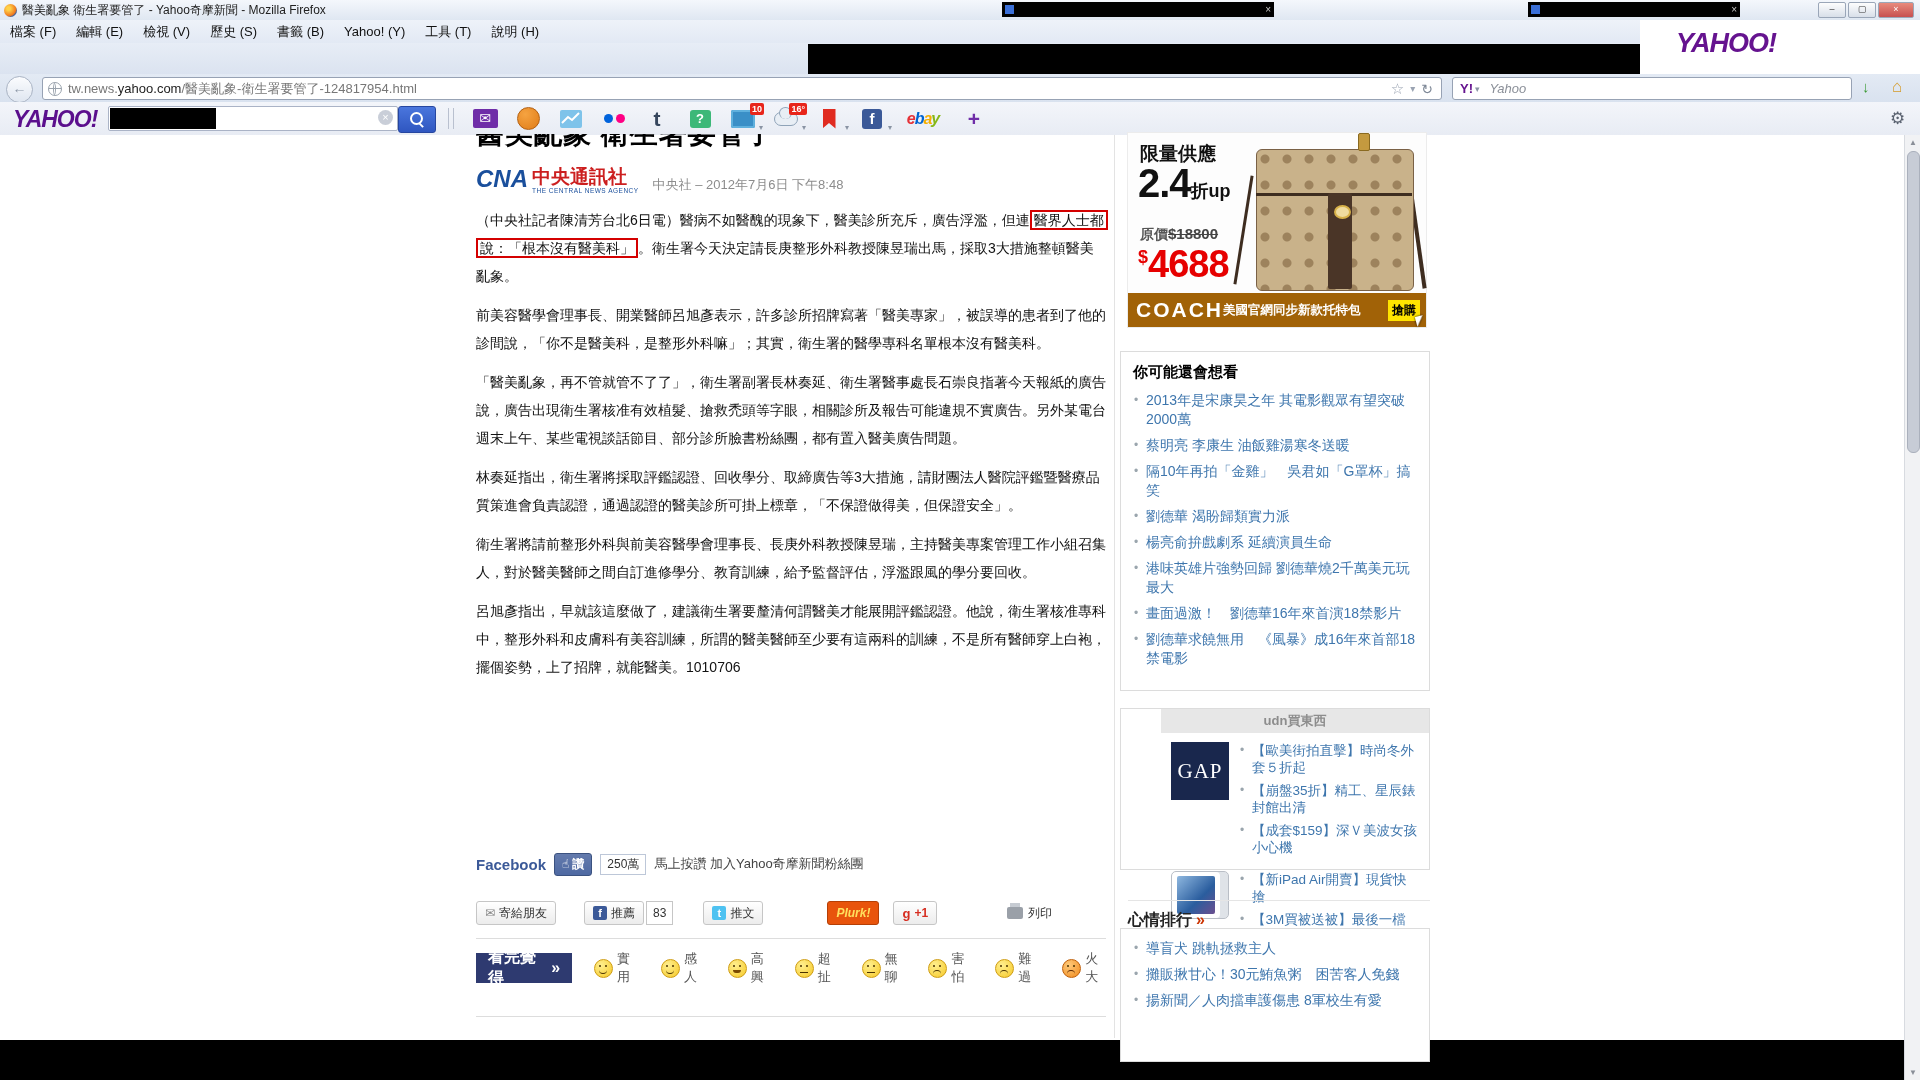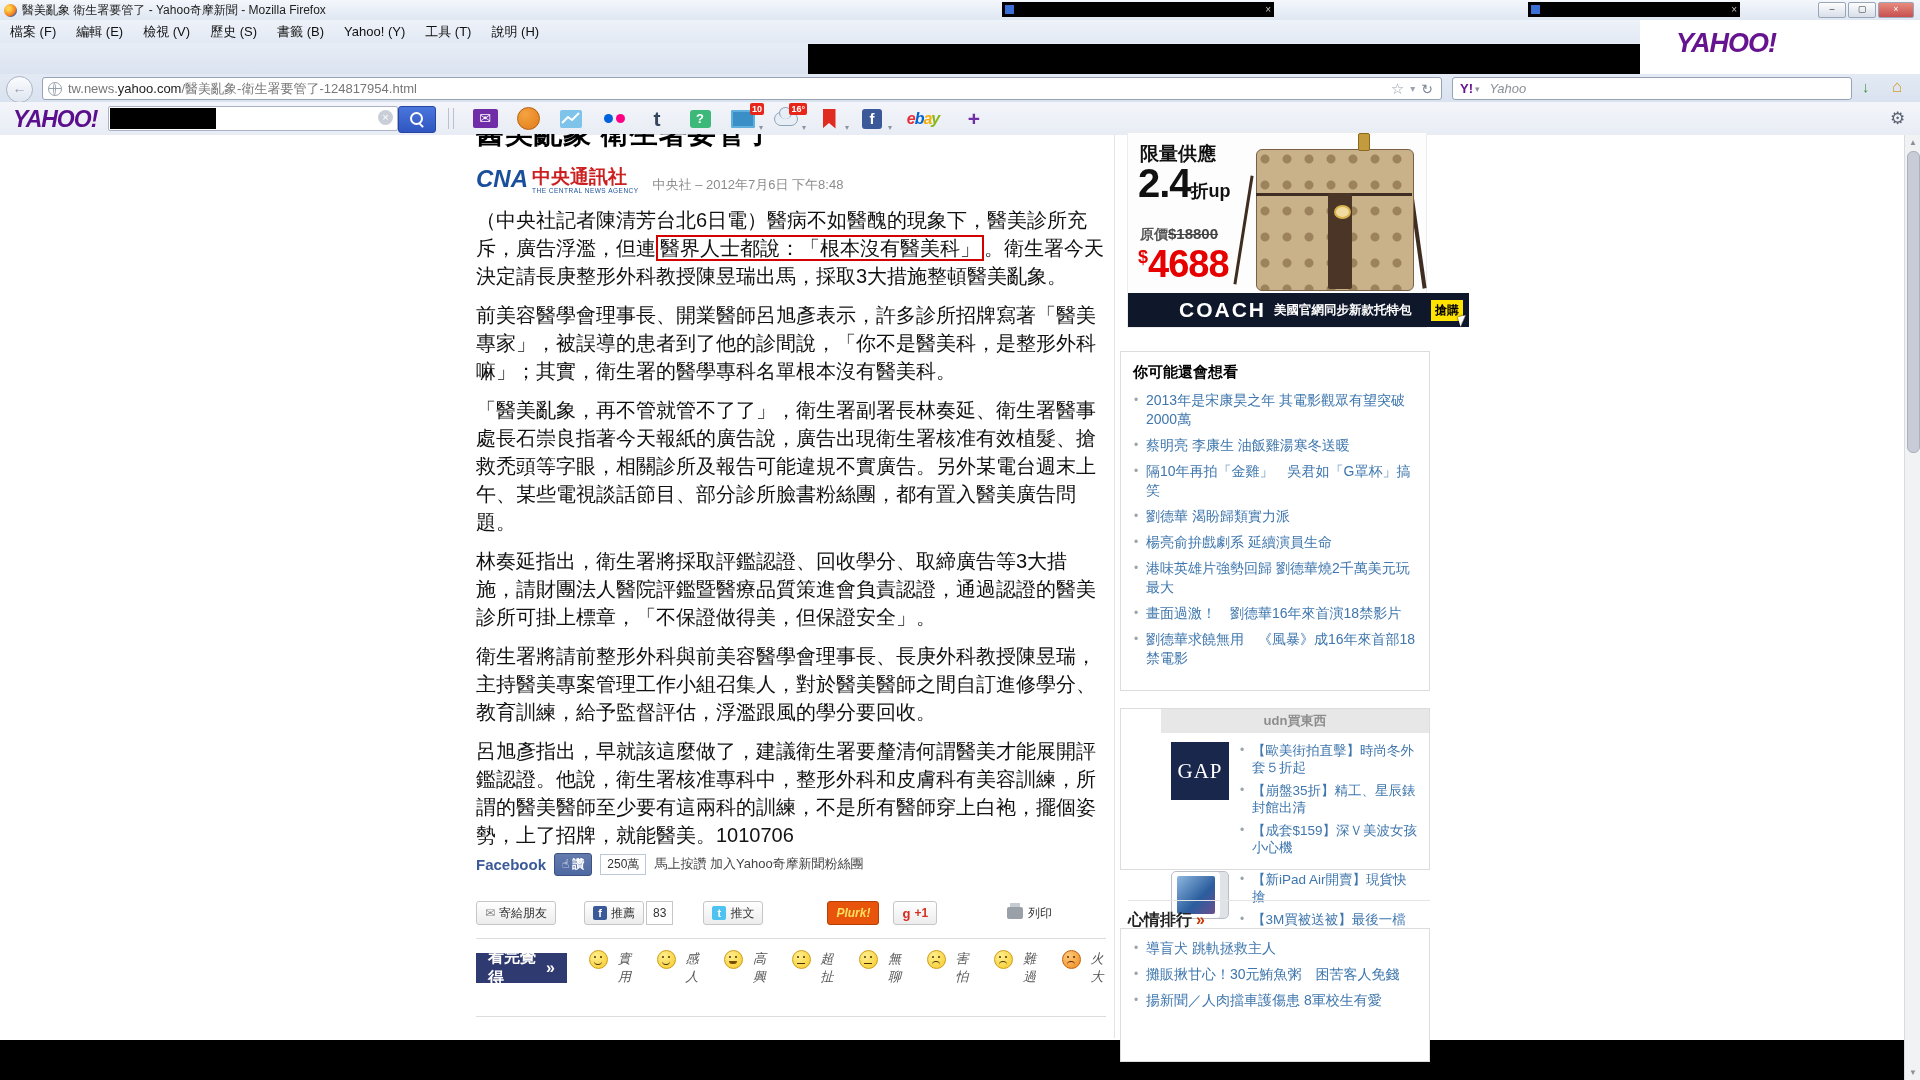--- a/index.html
+++ b/index.html
@@ -87,21 +87,21 @@
   .page{left:0;top:135px;width:1920px;height:905px;background:#fff;}
   .col-divider{left:1114px;top:135px;width:1px;height:903px;background:#e3e3e3;}
   .hl-clip{left:476px;top:134px;width:630px;height:15px;overflow:hidden;}
   .hl-clip h1{margin:-19px 0 0 0;font-size:28px;font-weight:bold;color:#000;letter-spacing:1px;}
   .byline{left:476px;top:162px;width:630px;height:32px;display:flex;align-items:flex-end;}
   .cna{display:flex;align-items:flex-start;gap:4px;}
   .cna-mark{font-size:24px;font-weight:bold;font-style:italic;color:#1a4f9c;line-height:24px;}
   .cna-cn{font-size:19px;font-weight:bold;color:#cc1f1f;line-height:20px;}
   .cna-sub{font-size:6.5px;color:#1a4f9c;letter-spacing:.5px;}
   .byline-txt{margin-left:14px;font-size:13px;color:#8c8c8c;}
-  .artbody{left:476px;top:206px;width:630px;font-size:20px;line-height:28px;color:#111;}
+  .artbody{left:476px;top:206px;width:630px;font-size:14px;line-height:28px;color:#111;}
   .artbody p{margin:0 0 11px 0;}
   .hlbox{border:2px solid #d40000;padding:0 2px;box-decoration-break:clone;-webkit-box-decoration-break:clone;}
   
   .fbbar{left:476px;top:852px;width:630px;height:24px;display:flex;align-items:center;gap:8px;font-size:13px;color:#444;}
   .fb-brand{color:#3b5998;font-weight:bold;font-size:15px;}
   .likebtn{display:flex;align-items:center;gap:3px;background:linear-gradient(#6largest47bad,#4e69a2);
            background:linear-gradient(#647bad,#4e69a2);color:#fff;font-size:12px;font-weight:bold;
            border:1px solid #3b5280;border-radius:3px;padding:2px 7px;}
   .likecount{border:1px solid #bdc7d8;padding:1px 6px;font-size:12px;color:#333;background:#fff;}
   .sharerow{left:476px;top:900px;width:630px;height:26px;display:flex;align-items:center;font-size:12px;color:#333;}
@@ -113,21 +113,21 @@
   .gplus .g{color:#d62d20;font-weight:bold;font-size:13px;}
   .gplus .p1{color:#d62d20;font-weight:bold;}
   .printer{width:16px;height:12px;background:#9aa0a8;border-radius:2px;position:relative;}
   .printer:before{content:"";position:absolute;left:3px;top:-4px;width:10px;height:4px;background:#c6cbd2;}
   .hr1{left:476px;top:938px;width:630px;height:1px;background:#ddd;}
   .hr2{left:476px;top:1016px;width:630px;height:1px;background:#ddd;}
   .reactions{left:476px;top:948px;width:630px;height:40px;display:flex;align-items:center;}
   .react-label{background:#2e3a70;color:#fff;font-weight:bold;font-size:16px;height:30px;display:flex;align-items:center;
                gap:5px;padding:0 12px;}
   .react-items{display:flex;align-items:center;gap:23px;margin-left:22px;}
-  .react{display:flex;gap:10px;font-size:13px;color:#555;font-style:italic;}
+  .react{display:flex;align-items:center;gap:4px;font-size:13px;color:#555;}
   .face{width:17px;height:17px;border-radius:50%;position:relative;flex:none;
         background:radial-gradient(circle at 35% 30%,#ffef8f,#f6c928);border:1px solid #cf9d12;}
   .face:before{content:"";position:absolute;left:4px;top:5px;width:2px;height:2px;border-radius:50%;background:#4a3200;
                box-shadow:6px 0 0 #4a3200;}
   .face:after{content:"";position:absolute;left:4px;top:9px;width:8px;height:4px;}
   .face.smile:after{border-bottom:1.5px solid #4a3200;border-radius:0 0 8px 8px;}
   .face.laugh:after{background:#7a4a00;height:3px;border-radius:0 0 6px 6px;top:10px;}
   .face.neutral:after{border-bottom:1.5px solid #4a3200;top:8px;}
   .face.sad:after{border-top:1.5px solid #4a3200;border-radius:8px 8px 0 0;top:10px;}
   .face.angry{background:radial-gradient(circle at 35% 30%,#ffca7a,#f08a1d);border-color:#c05f08;}
@@ -146,23 +146,23 @@
   .bag{position:absolute;left:118px;top:2px;width:176px;height:158px;}
   .bag-body{position:absolute;left:10px;top:14px;width:156px;height:140px;border-radius:6px;border:1px solid #7a6146;
             background:#c9b28a;background-image:radial-gradient(circle at 8px 9px,rgba(120,92,56,.55) 0 4px,transparent 5px);
             background-size:22px 26px;}
   .bag-stripe{position:absolute;left:82px;top:58px;width:24px;height:96px;background:#4a3527;border-radius:2px;}
   .bag-flap{position:absolute;left:10px;top:58px;width:156px;height:3px;background:#3e2d20;}
   .bag-clasp{position:absolute;left:88px;top:70px;width:13px;height:10px;border:2px solid #d8b24a;border-radius:50%;background:#f0dca0;}
   .bag-strap1{position:absolute;left:-4px;top:40px;width:3px;height:110px;background:#3e2d20;transform:rotate(9deg);}
   .bag-strap2{position:absolute;right:4px;top:30px;width:4px;height:124px;background:#3e2d20;transform:rotate(-8deg);}
   .bag-tag{position:absolute;left:112px;top:-2px;width:10px;height:16px;background:#c49a3f;border:1px solid #8a6a20;border-radius:2px;}
-  .ad-bar{position:absolute;left:0;bottom:0;width:298px;height:34px;background:#0f172a;display:flex;align-items:center;padding-left:43px;}
+  .ad-bar{position:absolute;left:0;bottom:0;width:298px;height:34px;background:#a16207;display:flex;align-items:center;}
   .ad-coach{color:#fff;font-size:21px;font-weight:bold;letter-spacing:2px;margin-left:8px;}
-  .ad-tag{color:#fff;font-size:12.5px;font-weight:bold;margin-left:8px;}
+  .ad-tag{color:#fff;font-size:12.5px;font-weight:bold;margin-left:0;}
   .ad-cta{margin-left:auto;margin-right:6px;background:#ffe400;color:#000;font-size:12px;font-weight:bold;
           padding:2px 4px;position:relative;}
   .cursor-ic{position:absolute;right:-4px;bottom:-5px;width:0;height:0;border-left:8px solid #fff;
              border-bottom:10px solid transparent;transform:rotate(-15deg);filter:drop-shadow(0 0 1px #000);}
   .sidebox{background:#fff;border:1px solid #dcdcdc;}
   .related{left:1120px;top:351px;width:310px;height:340px;padding:11px 12px;box-sizing:border-box;}
   .side-title{font-size:15px;font-weight:bold;color:#000;margin-bottom:9px;}
   .slist{list-style:none;margin:0;padding:0;}
   .slist li{position:relative;padding-left:13px;font-size:14px;line-height:19px;color:#3e76ad;margin-bottom:7px;}
   .slist li:before{content:"•";position:absolute;left:1px;top:0;color:#9aa5ad;font-size:12px;}

